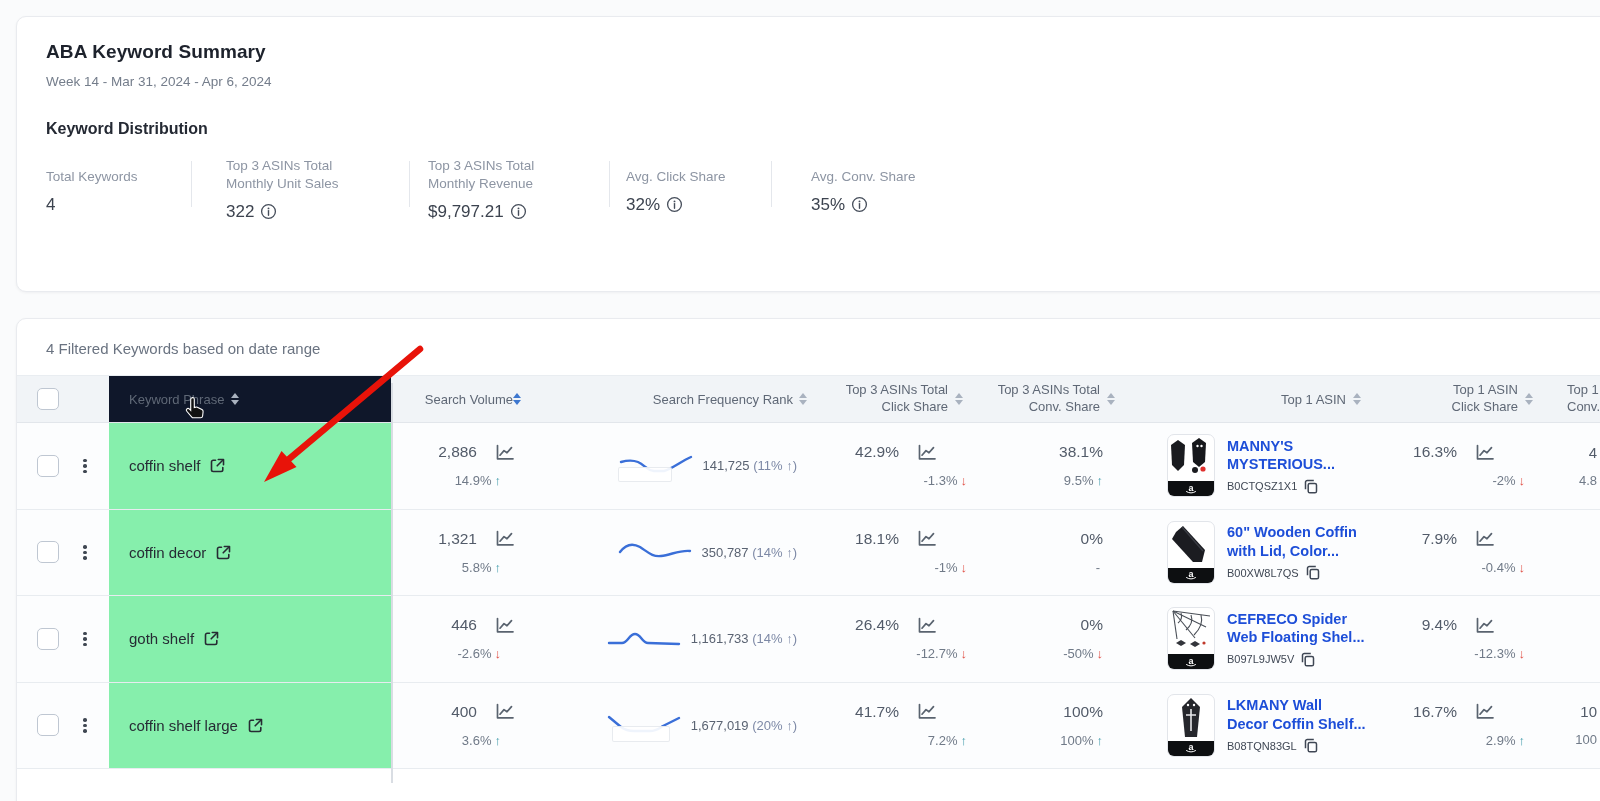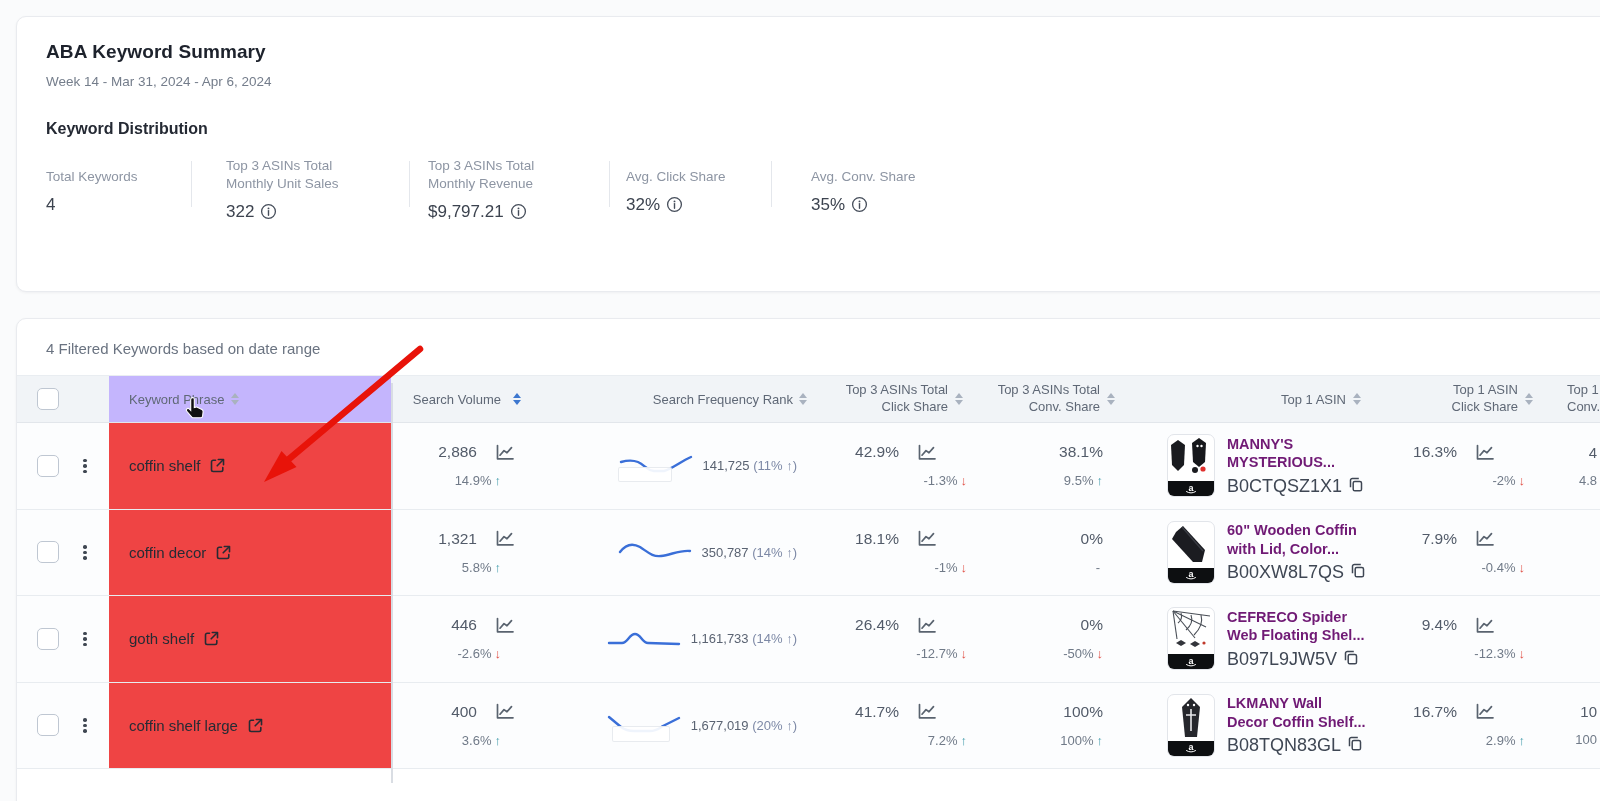--- a/index.html
+++ b/index.html
@@ -23,36 +23,36 @@
   .s4{width:161px;padding-left:16px;} .s5{width:300px;padding-left:39px;}
   .s2 .lbl{max-width:152px;} .s3 .lbl{max-width:142px;}
   .vdiv{width:1px;height:46px;background:#e4e7ec;margin-top:4px;flex:none;}
 
   
   .caption{font-size:15px;color:#6a7381;padding:21px 0 0 29px;}
   .tgrid{display:grid;grid-template-columns:44px 48px 282px 140px 280px 170px 150px 240px 170px 160px;align-items:center;}
   .thead{height:46px;background:#f1f4f7;margin-top:18px;border-top:1px solid #e9edf1;border-bottom:1px solid #e2e6eb;}
   .thead .hc{font-size:13px;font-weight:500;color:#5f6876;display:flex;align-items:center;height:100%;box-sizing:border-box;}
   .hc.right{justify-content:flex-end;}
-  .hc-kw{background:#c4b5fd;color:#667080;padding-left:20px;gap:7px;}
-  .hc-sv{color:#3d77cf;font-weight:700;padding-right:10px;gap:12px;}
+  .hc-kw{background:#0f172a;color:#667080;padding-left:20px;gap:7px;}
+  .hc-sv{color:#3d77cf;font-weight:700;padding-right:10px;gap:0;}
   .hc-rank{padding-right:4px;gap:6px;}
   .h2l{display:flex;flex-direction:column;align-items:flex-end;line-height:1.3;text-align:right;}
   .h2l.left{align-items:flex-start;text-align:left;}
   .hc-c6{padding-right:18px;gap:7px;} .hc-c7{padding-right:16px;gap:7px;}
   .hc-c8{padding-right:10px;gap:7px;} .hc-c9{padding-right:8px;gap:7px;}
   .hc-c10{justify-content:flex-start;padding-left:26px;}
   .sort{display:inline-flex;flex-direction:column;gap:2.5px;flex:none;}
   .sort b{width:0;height:0;border-left:4px solid transparent;border-right:4px solid transparent;display:block;}
   .sort .u{border-bottom:5px solid #a9b2bf;} .sort .d{border-top:5px solid #a9b2bf;}
   .sort.blue .u{border-bottom-color:#3d77cf;} .sort.blue .d{border-top-color:#3d77cf;}
 
   .trow{height:85.5px;border-bottom:1px solid #e8ecf0;background:#fcfdfe;}
   .cell{height:100%;display:flex;align-items:center;box-sizing:border-box;}
-  .cell.kwcol{background:#ef4444;}
+  .cell.kwcol{background:#86efac;}
   .chk{width:20px;height:20px;border:1.5px solid #bfc7d2;border-radius:5px;background:#fff;margin-left:20px;flex:none;}
   .kebab{margin:0 auto;cursor:pointer;}
   .kebab i{width:3.5px;height:3.5px;border-radius:50%;background:#3f4752;display:block;margin:2px auto;}
   .kwcell{padding-left:20px;gap:9px;font-size:15px;color:#262b34;}
   .numcol{flex-direction:column;justify-content:center;align-items:flex-end;}
   .numline{display:flex;align-items:center;justify-content:flex-end;gap:18px;font-size:15.5px;color:#525b69;}
   .chgline{margin-top:12px;font-size:13px;color:#707a88;display:flex;align-items:center;gap:3px;}
   .c4{padding-right:16px;} .c4 .chgline{padding-right:14px;}
   .c6{padding-right:44px;} .c6 .chgline{margin-right:-30px;}
   .c7{padding-right:28px;}
@@ -68,22 +68,22 @@
   .spark svg{display:block;}
   .patch{position:absolute;background:rgba(255,255,255,.92);border:1px solid rgba(214,219,226,.55);border-radius:2px;}
   .ranktext{font-size:13px;color:#5a6372;white-space:nowrap;}
   .rankchg{color:#7d89a6;}
   .asincell{padding-left:36px;gap:12px;}
   .athumb{width:46px;height:61px;border:1px solid #e2e5ea;border-radius:7px;overflow:hidden;background:#fff;
     display:flex;flex-direction:column;flex:none;cursor:pointer;}
   .aimg{flex:1;display:flex;align-items:center;justify-content:center;}
   .abar{height:15px;background:#0d0f11;display:flex;align-items:center;justify-content:center;}
   .ainfo{display:flex;flex-direction:column;}
-  .ptitle{font-size:14.5px;font-weight:700;color:#701a75;line-height:1.28;}
-  .asinrow{display:flex;align-items:flex-start;gap:6px;margin-top:4px;font-size:18px;color:#3f4754;}
+  .ptitle{font-size:14.5px;font-weight:700;color:#1d4ed8;line-height:1.28;}
+  .asinrow{display:flex;align-items:center;gap:6px;margin-top:4px;font-size:11px;color:#3f4754;}
   .vline{position:absolute;left:374px;top:64px;width:1.5px;height:400px;background:#d9dde3;}
   .icon-btn{cursor:pointer;display:inline-flex;flex:none;}
   #annot{position:absolute;left:0;top:0;pointer-events:none;z-index:50;}
 </style>
 </head>
 <body>
 
 <div class="card" id="card-summary">
   <div class="sum-title">ABA Keyword Summary</div>
   <div class="sum-sub">Week 14 - Mar 31, 2024 - Apr 6, 2024</div>

